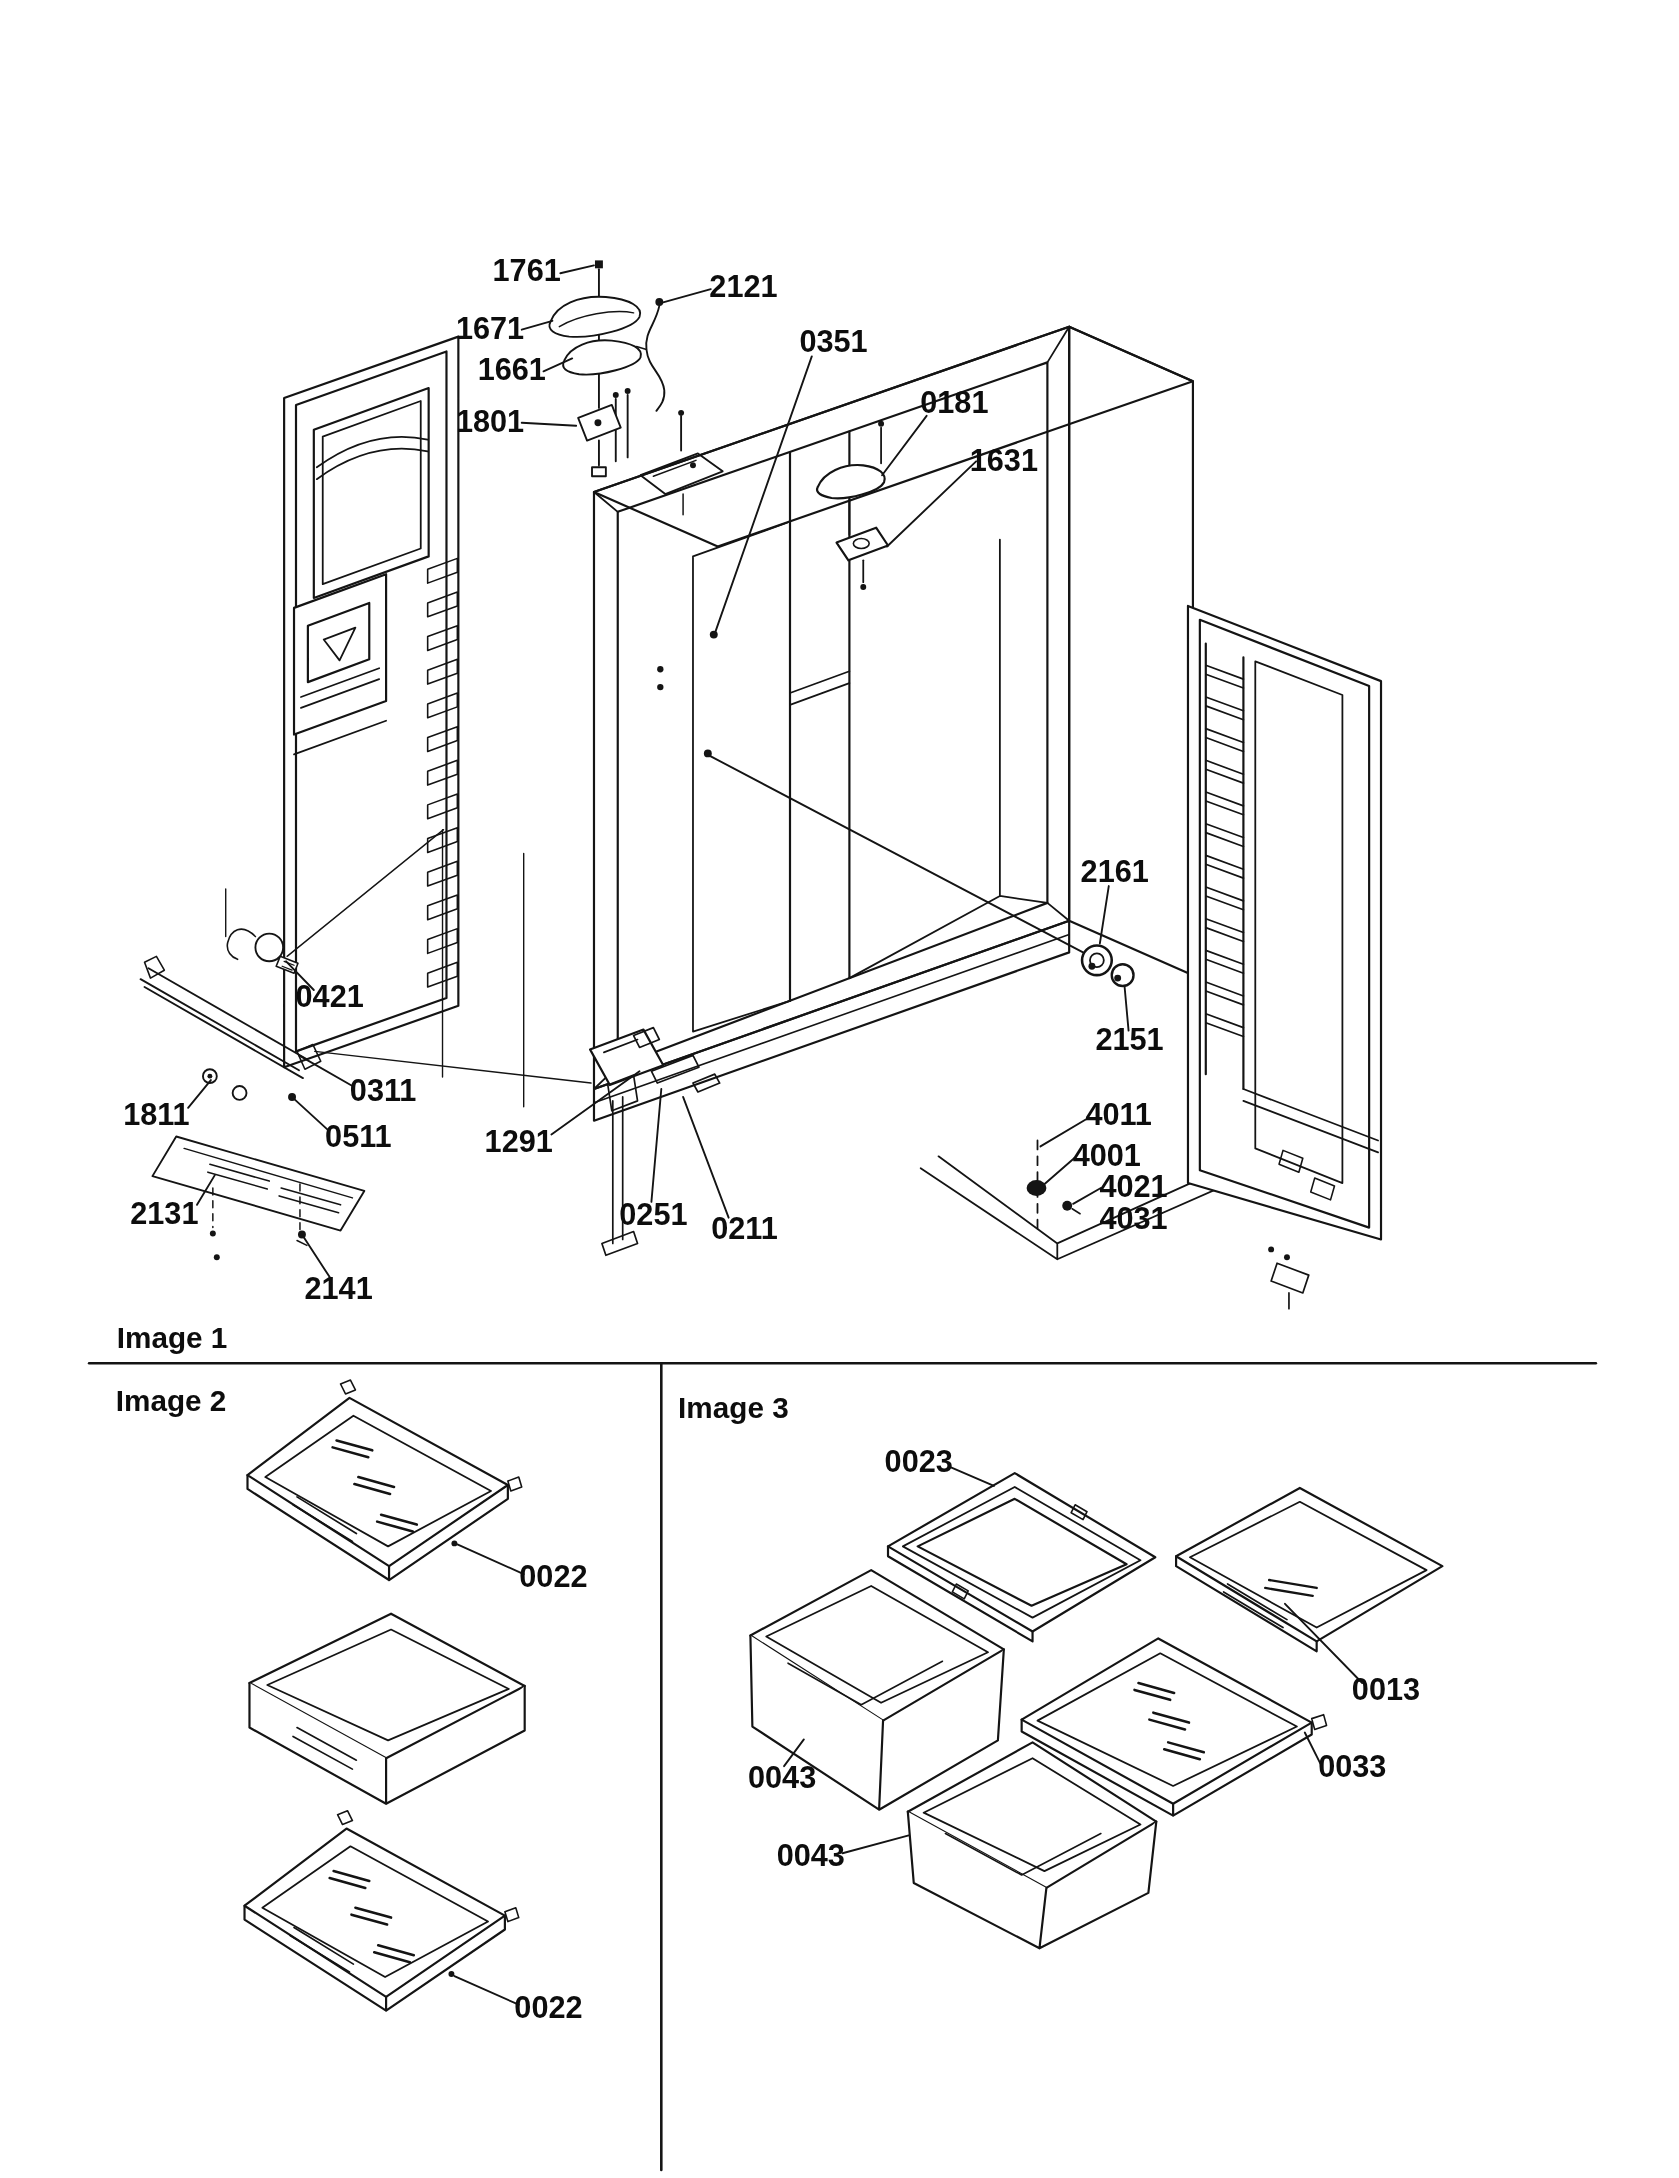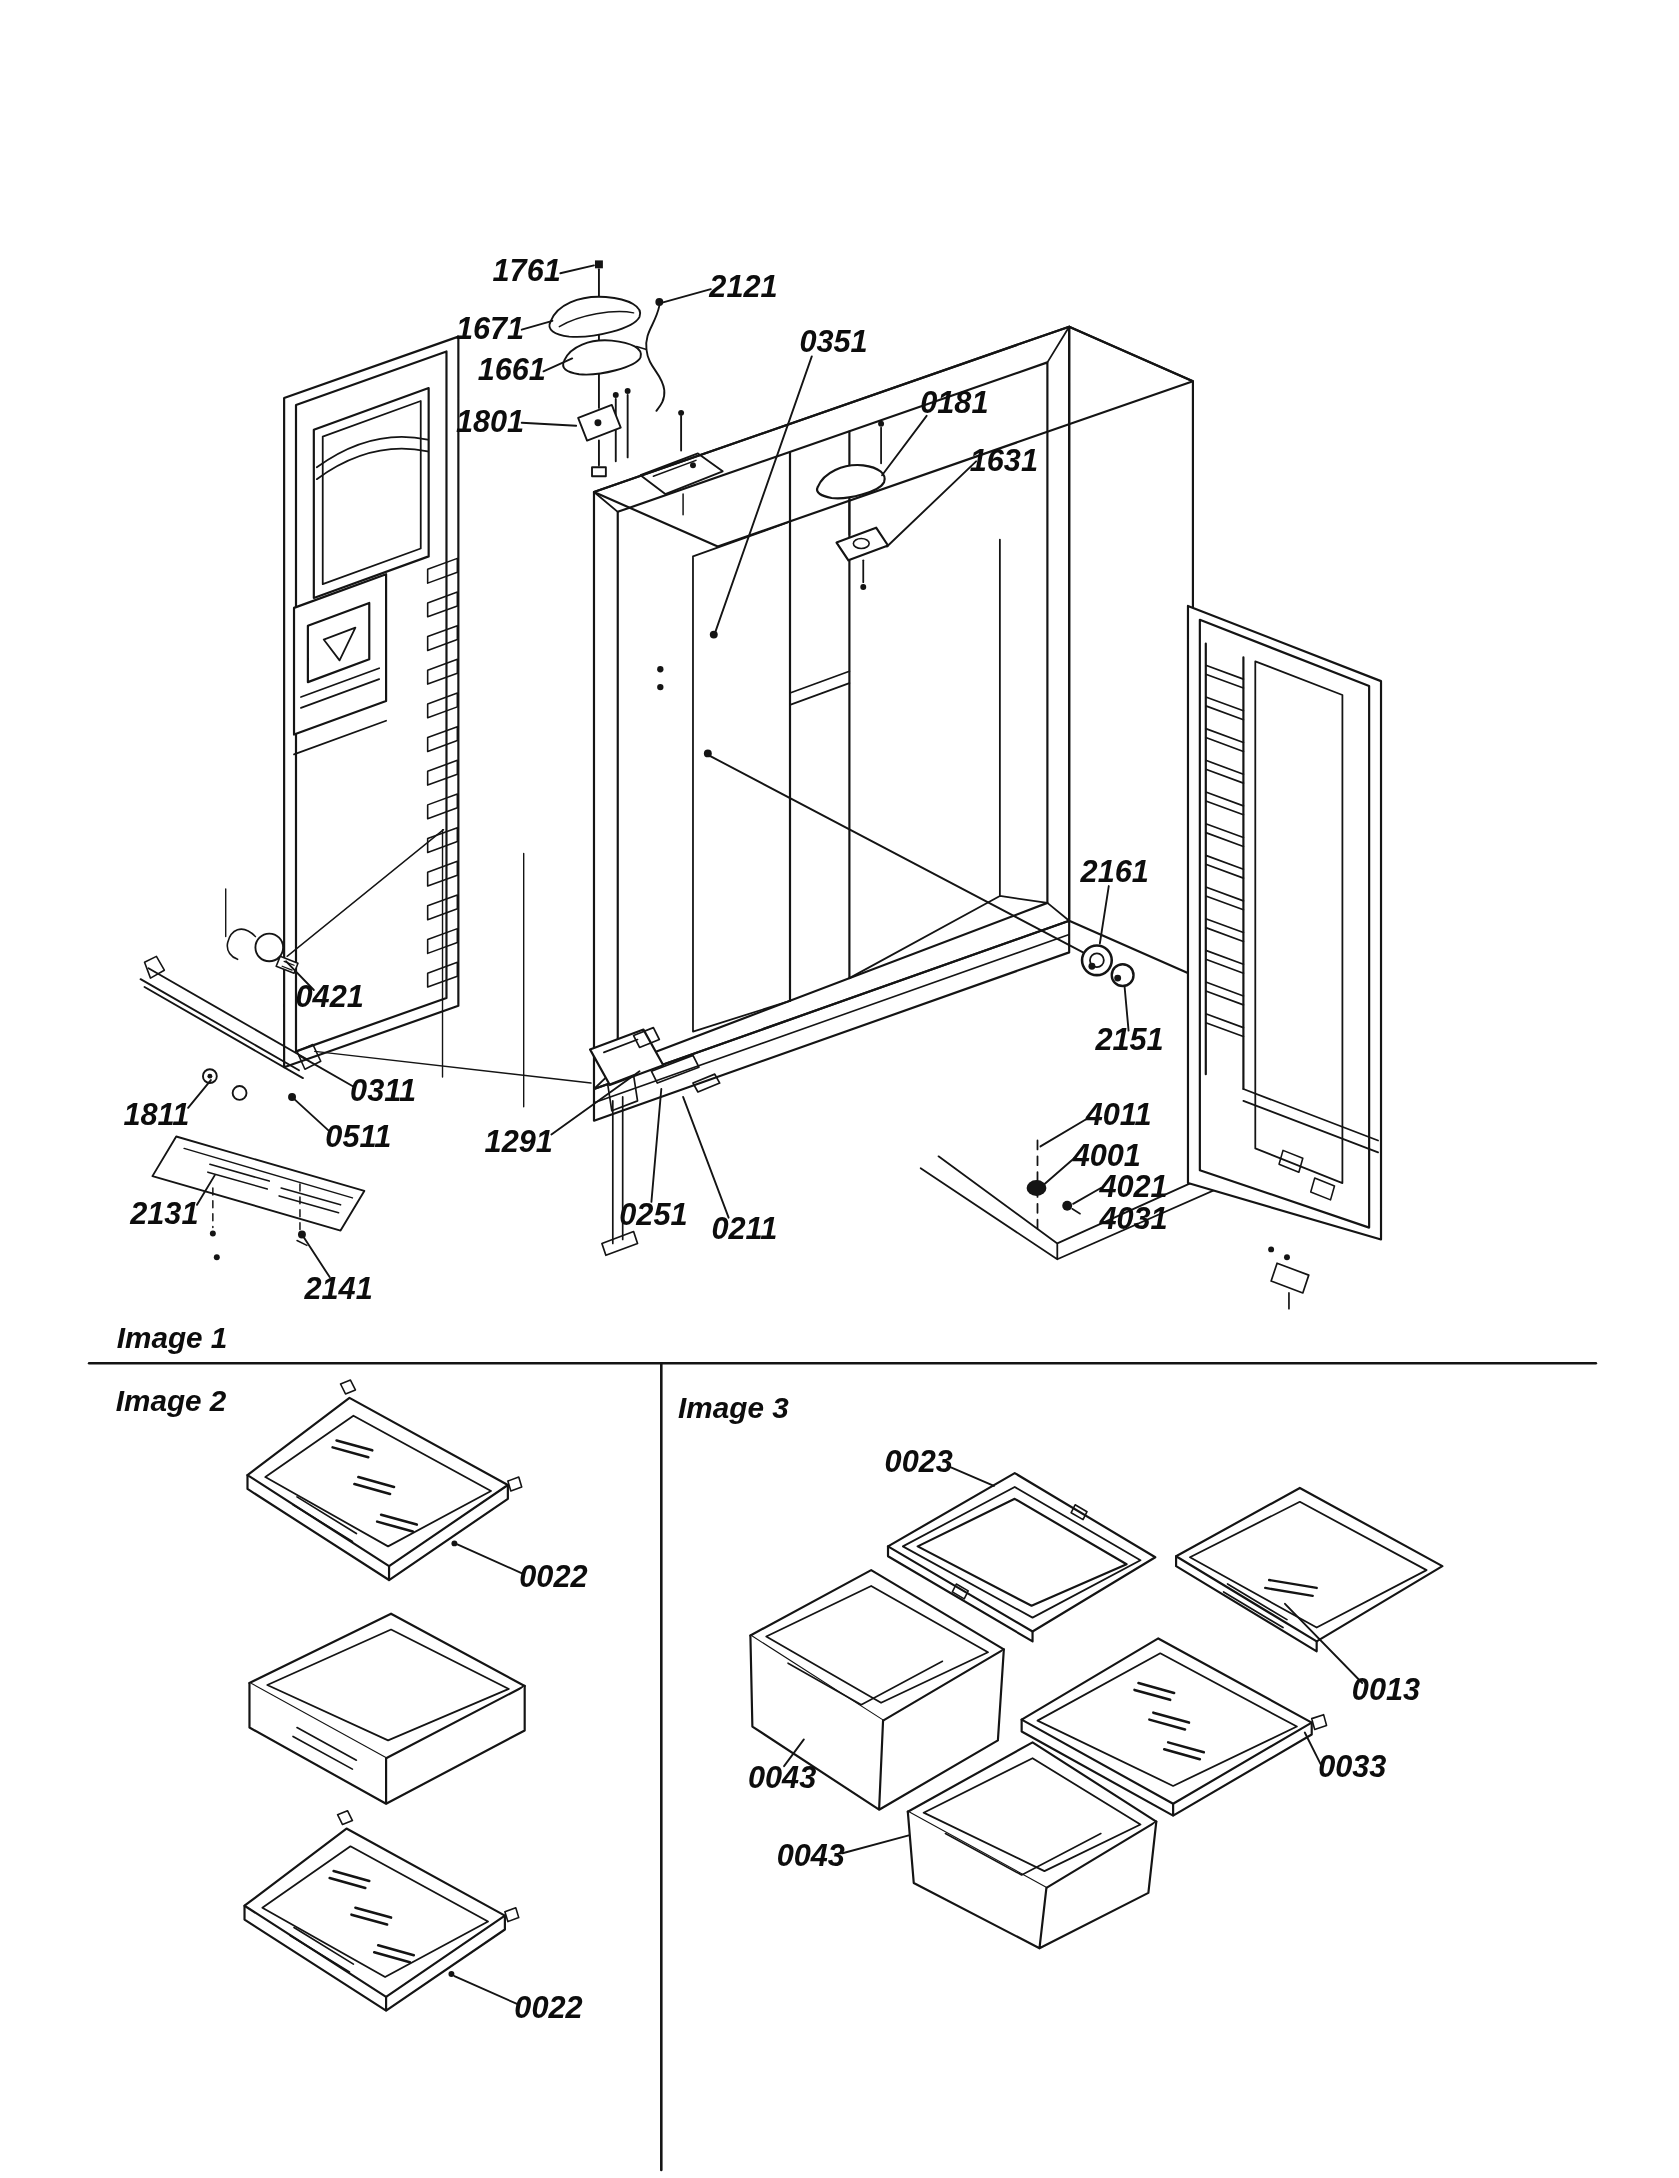--- a/index.html
+++ b/index.html
@@ -1,17 +1,17 @@
 <!DOCTYPE html>
 <html><head>
 <meta charset="utf-8">
 <style>
   html,body{margin:0;padding:0;background:#fff;}
   .page{width:1679px;height:2178px;position:relative;background:#fff;
-        font-family:"Liberation Sans", sans-serif;font-style:italic;}
+        font-family:"Liberation Sans", sans-serif;}
   svg{display:block;}
   .callout{font-family:"Liberation Sans", sans-serif;font-size:31px;font-weight:700;fill:#0d0d0d;}
   .section-label{font-family:"Liberation Sans", sans-serif;font-size:30px;font-weight:700;fill:#0d0d0d;}
 </style>
 </head>
 <body>
 
 <div class="page">
 <svg width="1679" height="2178" viewBox="0 0 1696 2200" xmlns="http://www.w3.org/2000/svg">
   <rect x="0" y="0" width="1696" height="2200" fill="#ffffff"></rect>

